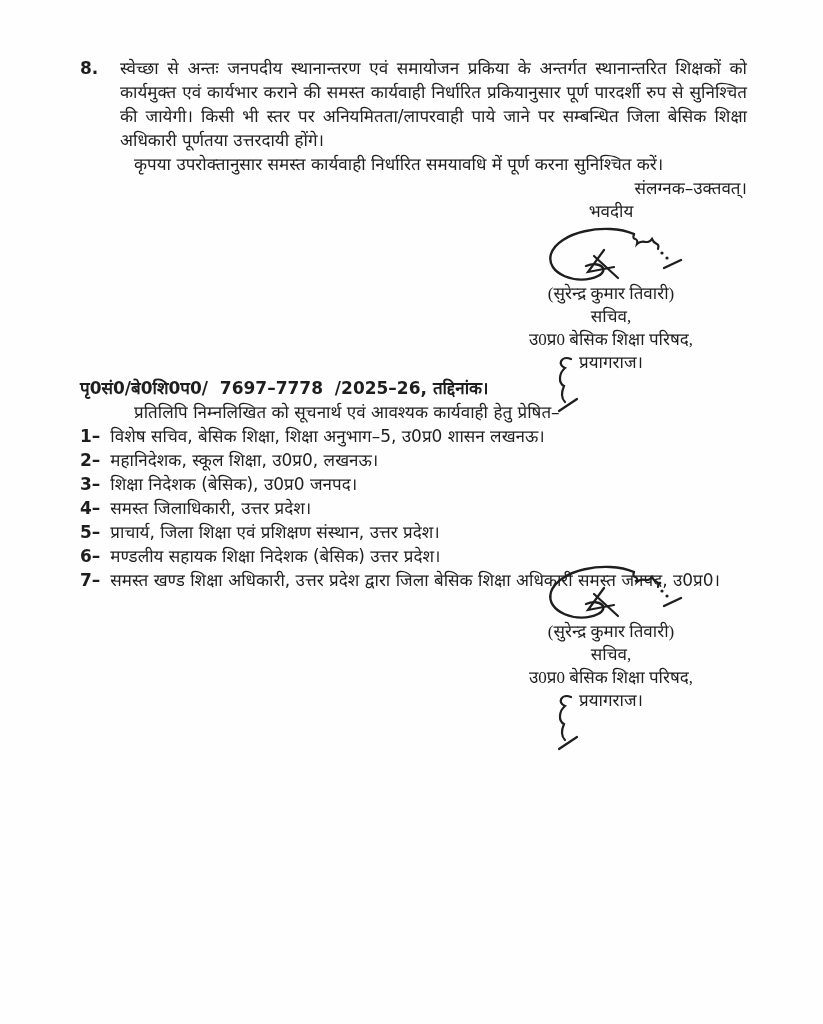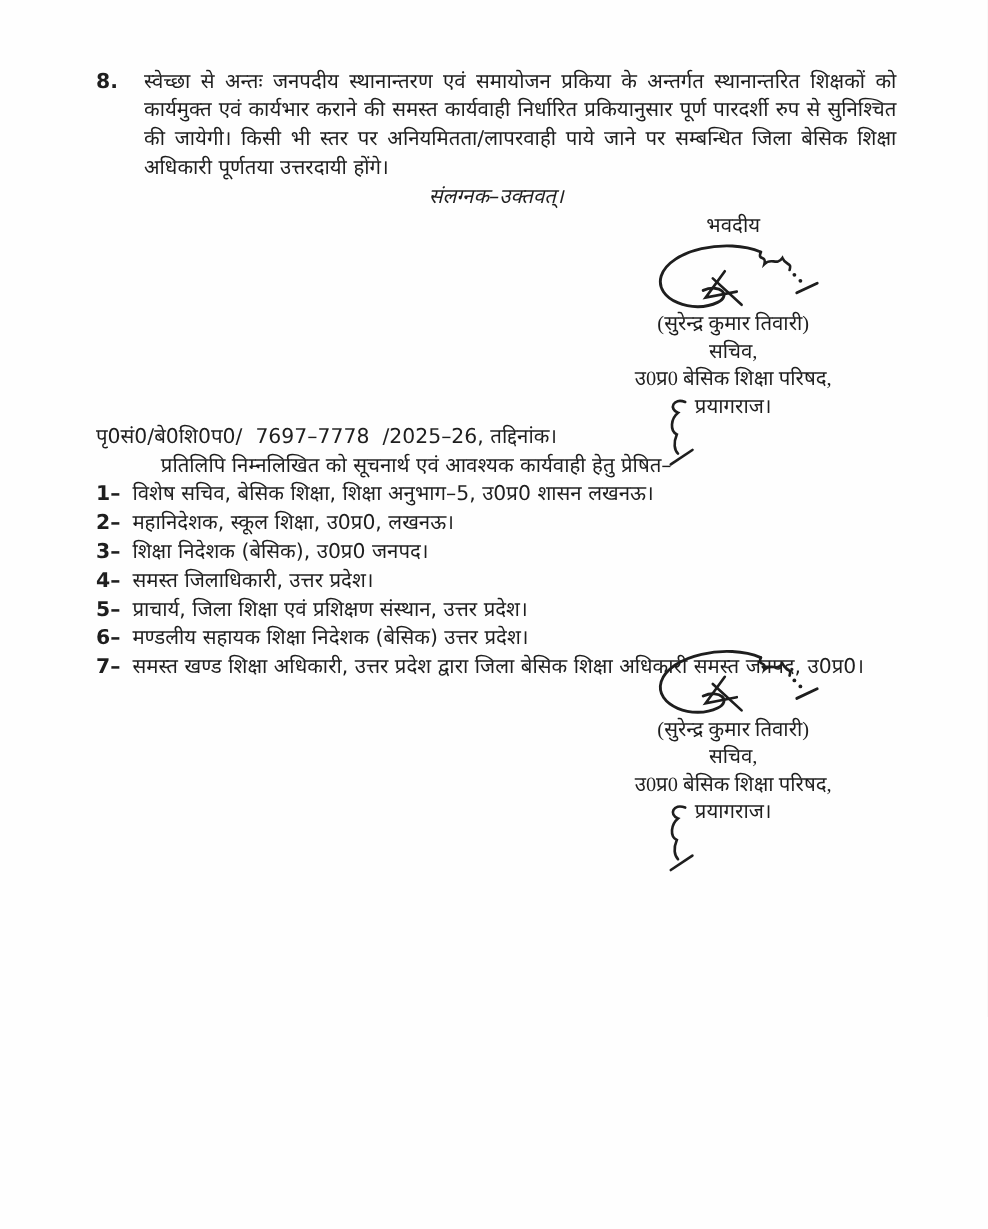--- a/index.html
+++ b/index.html
@@ -27,42 +27,42 @@
   .para8 .ptext {
     flex: 1;
     text-align: justify;
     text-justify: inter-word;
     margin-left: 12px;
   }
   .para-request {
     text-indent: 54px;
     text-align: justify;
   }
-  .enclosure-line { text-align: center; font-style: italic; }
+  .enclosure-line { text-align: right; }
 
   .sig-block {
     width: 240px;
     margin-left: auto;
     margin-right: 16px;
     text-align: center;
     position: relative;
   }
   .sig-block .salutation { line-height: 24px; font-family: Liberation Serif, serif; }
   .sig-scribble { display: block; margin: 0 auto; }
   .sig-line { line-height: 23px; font-family: Liberation Serif, serif; }
   .place-line { position: relative; display: inline-block; }
   .flourish {
     position: absolute;
     left: -24px;
     top: 4px;
     overflow: visible;
   }
 
   .ref-line {
-    font-weight: normal;
+    font-weight: bold;
     white-space: pre-wrap;
     margin-top: 2px;
   }
   .copy-line { text-indent: 54px; }
 
   .dist-list { }
   .dist-row { text-align: justify; }
   .dist-row .dnum { font-weight: bold; margin-right: 10px; }
 
   .sig-block.second { margin-top: -30px; }
@@ -72,20 +72,21 @@
 </head>
 <body>
 
 <div class="page">
 
   <div class="para8">
     <span class="pnum">8.</span>
     <span class="ptext">स्वेच्छा से अन्तः जनपदीय स्थानान्तरण एवं समायोजन प्रकिया के अन्तर्गत स्थानान्तरित शिक्षकों को कार्यमुक्त एवं कार्यभार कराने की समस्त कार्यवाही निर्धारित प्रकियानुसार पूर्ण पारदर्शी रुप से सुनिश्चित की जायेगी। किसी भी स्तर पर अनियमितता/लापरवाही पाये जाने पर सम्बन्धित जिला बेसिक शिक्षा अधिकारी पूर्णतया उत्तरदायी होंगे।</span>
   </div>
 
+  <div class="para-request">कृपया उपरोक्तानुसार समस्त कार्यवाही निर्धारित समयावधि में पूर्ण करना सुनिश्चित करें।</div>
 
   <div class="enclosure-line">संलग्नक–उक्तवत्।</div>
 
   <div class="sig-block">
     <div class="salutation">भवदीय</div>
     <span>
       <svg class="sig-scribble" width="150" height="58" viewBox="0 0 150 58">
         <path d="M98,10 C70,-2 22,8 15,30 C9,50 42,62 62,52 C74,46 64,36 50,42" stroke-width="2.4" stroke-linecap="round"></path>
         <path d="M98,10 C95,18 103,12 101,20 C107,14 111,22 116,15 C119,22 124,18 122,25" stroke-width="2.2" stroke-linecap="round"></path>
         <path d="M68,26 L52,48 L78,43" stroke-width="2.2" stroke-linecap="round"></path>

